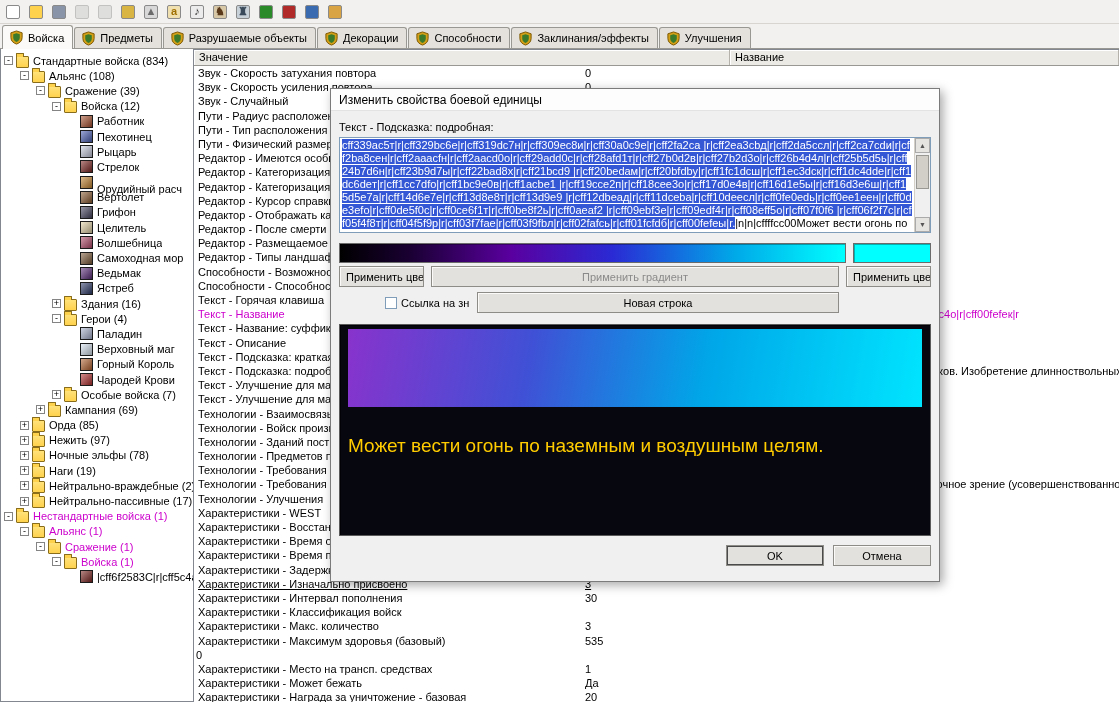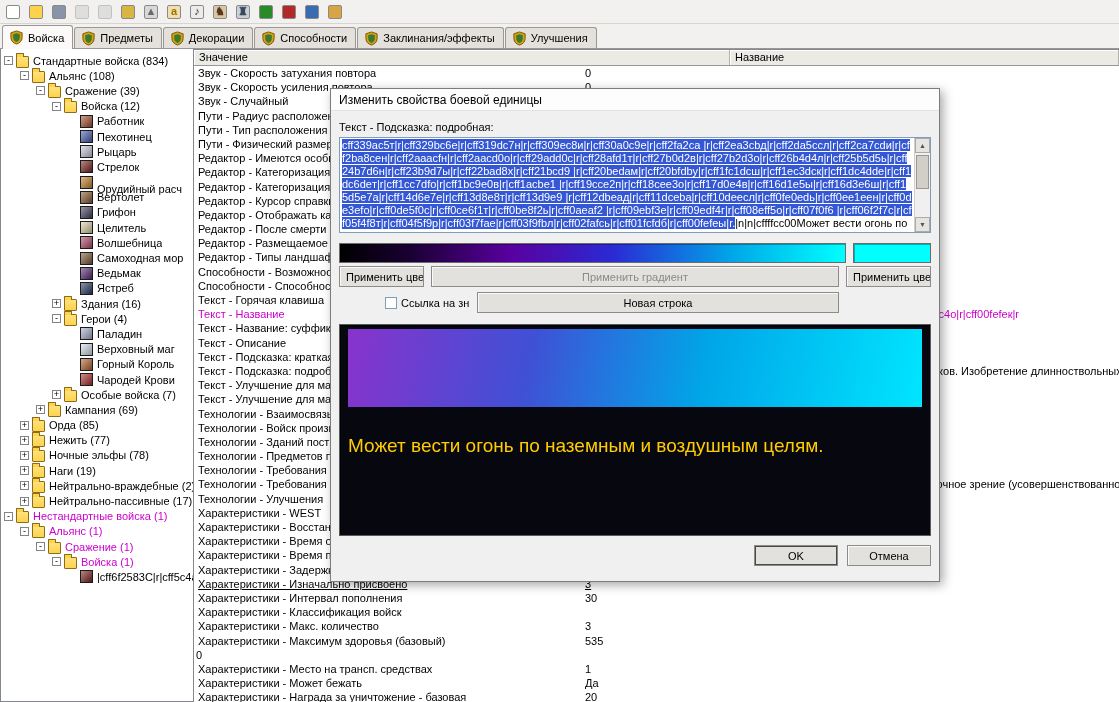--- a/index.html
+++ b/index.html
@@ -67,21 +67,21 @@
   .apply-row .mid { flex:1; }
   .nline-row { margin:5px 8px 0; display:flex; align-items:center; gap:7px;padding-left:46px; }
   .chk-group { flex:0 0 85px; display:flex; align-items:center; gap:4px; overflow:hidden; white-space:nowrap; }
   .chk { width:12px; height:12px; flex:0 0 12px; background:#fff; border:1px solid #7f9db9; }
   .nline-row .mid { flex:1; }
   .nline-row .spacer { flex:0 0 85px; }
   .preview { margin:11px 8px 0; height:212px; background:#07070f; border:1px solid #5a5a5a; box-shadow:inset 1px 1px rgba(0,0,0,.6); padding:4px 8px; overflow:hidden; }
   .preview-p1 { font-size:19px; line-height:26px; color:transparent; -webkit-background-clip:text; background-clip:text; }
   .preview-p2 { font-size:19px; line-height:26px; margin-top:26px; }
   .dlg-btns { display:flex; justify-content:flex-end; gap:9px; margin:9px 8px 0; }
-  .dlg-btns .btn { width:84px; }
+  .dlg-btns .btn { width:98px; }
   .btn.default { box-shadow:inset 0 0 0 1px #4a4a4a, inset 1px 1px #fbfaf8; }
 </style>
 </head>
 <body>
 
 <div id="app">
 
   <div class="toolbar">
 
       <button class="tbtn">
@@ -160,20 +160,29 @@
       <div class="tab">
         <span class="tico">
           <svg width="15" height="15" viewBox="0 0 16 16">
             <path d="M8 1 L14 3 V8 C14 12 11 14 8 15 C5 14 2 12 2 8 V3 Z" fill="#d4a017" stroke="#7a5500" stroke-width="1"></path>
             <path d="M8 3.5 L11.5 4.6 V8 C11.5 10.5 10 12 8 12.8 C6 12 4.5 10.5 4.5 8 V4.6 Z" fill="#3a7a2a"></path>
           </svg>
         </span>
         <span class="tlab">Предметы</span>
       </div>
 
+      <div class="tab">
+        <span class="tico">
+          <svg width="15" height="15" viewBox="0 0 16 16">
+            <path d="M8 1 L14 3 V8 C14 12 11 14 8 15 C5 14 2 12 2 8 V3 Z" fill="#d4a017" stroke="#7a5500" stroke-width="1"></path>
+            <path d="M8 3.5 L11.5 4.6 V8 C11.5 10.5 10 12 8 12.8 C6 12 4.5 10.5 4.5 8 V4.6 Z" fill="#3a7a2a"></path>
+          </svg>
+        </span>
+        <span class="tlab">Разрушаемые объекты</span>
+      </div>
 
       <div class="tab">
         <span class="tico">
           <svg width="15" height="15" viewBox="0 0 16 16">
             <path d="M8 1 L14 3 V8 C14 12 11 14 8 15 C5 14 2 12 2 8 V3 Z" fill="#d4a017" stroke="#7a5500" stroke-width="1"></path>
             <path d="M8 3.5 L11.5 4.6 V8 C11.5 10.5 10 12 8 12.8 C6 12 4.5 10.5 4.5 8 V4.6 Z" fill="#3a7a2a"></path>
           </svg>
         </span>
         <span class="tlab">Декорации</span>
       </div>
@@ -385,21 +394,21 @@
           <span class="indent" style="width: 16px;"></span>
           <span class="expander">+</span>
           <span class="ticon folder" style="--ic: #ffd24d;"></span>
           <span class="tlabel" style="color: rgb(0, 0, 0);">Орда (85)</span>
         </div>
 
         <div class="trow">
           <span class="indent" style="width: 16px;"></span>
           <span class="expander">+</span>
           <span class="ticon folder" style="--ic: #ffd24d;"></span>
-          <span class="tlabel" style="color: rgb(0, 0, 0);">Нежить (77)</span>
+          <span class="tlabel" style="color: rgb(0, 0, 0);">Нежить (97)</span>
         </div>
 
         <div class="trow">
           <span class="indent" style="width: 16px;"></span>
           <span class="expander">+</span>
           <span class="ticon folder" style="--ic: #ffd24d;"></span>
           <span class="tlabel" style="color: rgb(0, 0, 0);">Ночные эльфы (78)</span>
         </div>
 
         <div class="trow">

